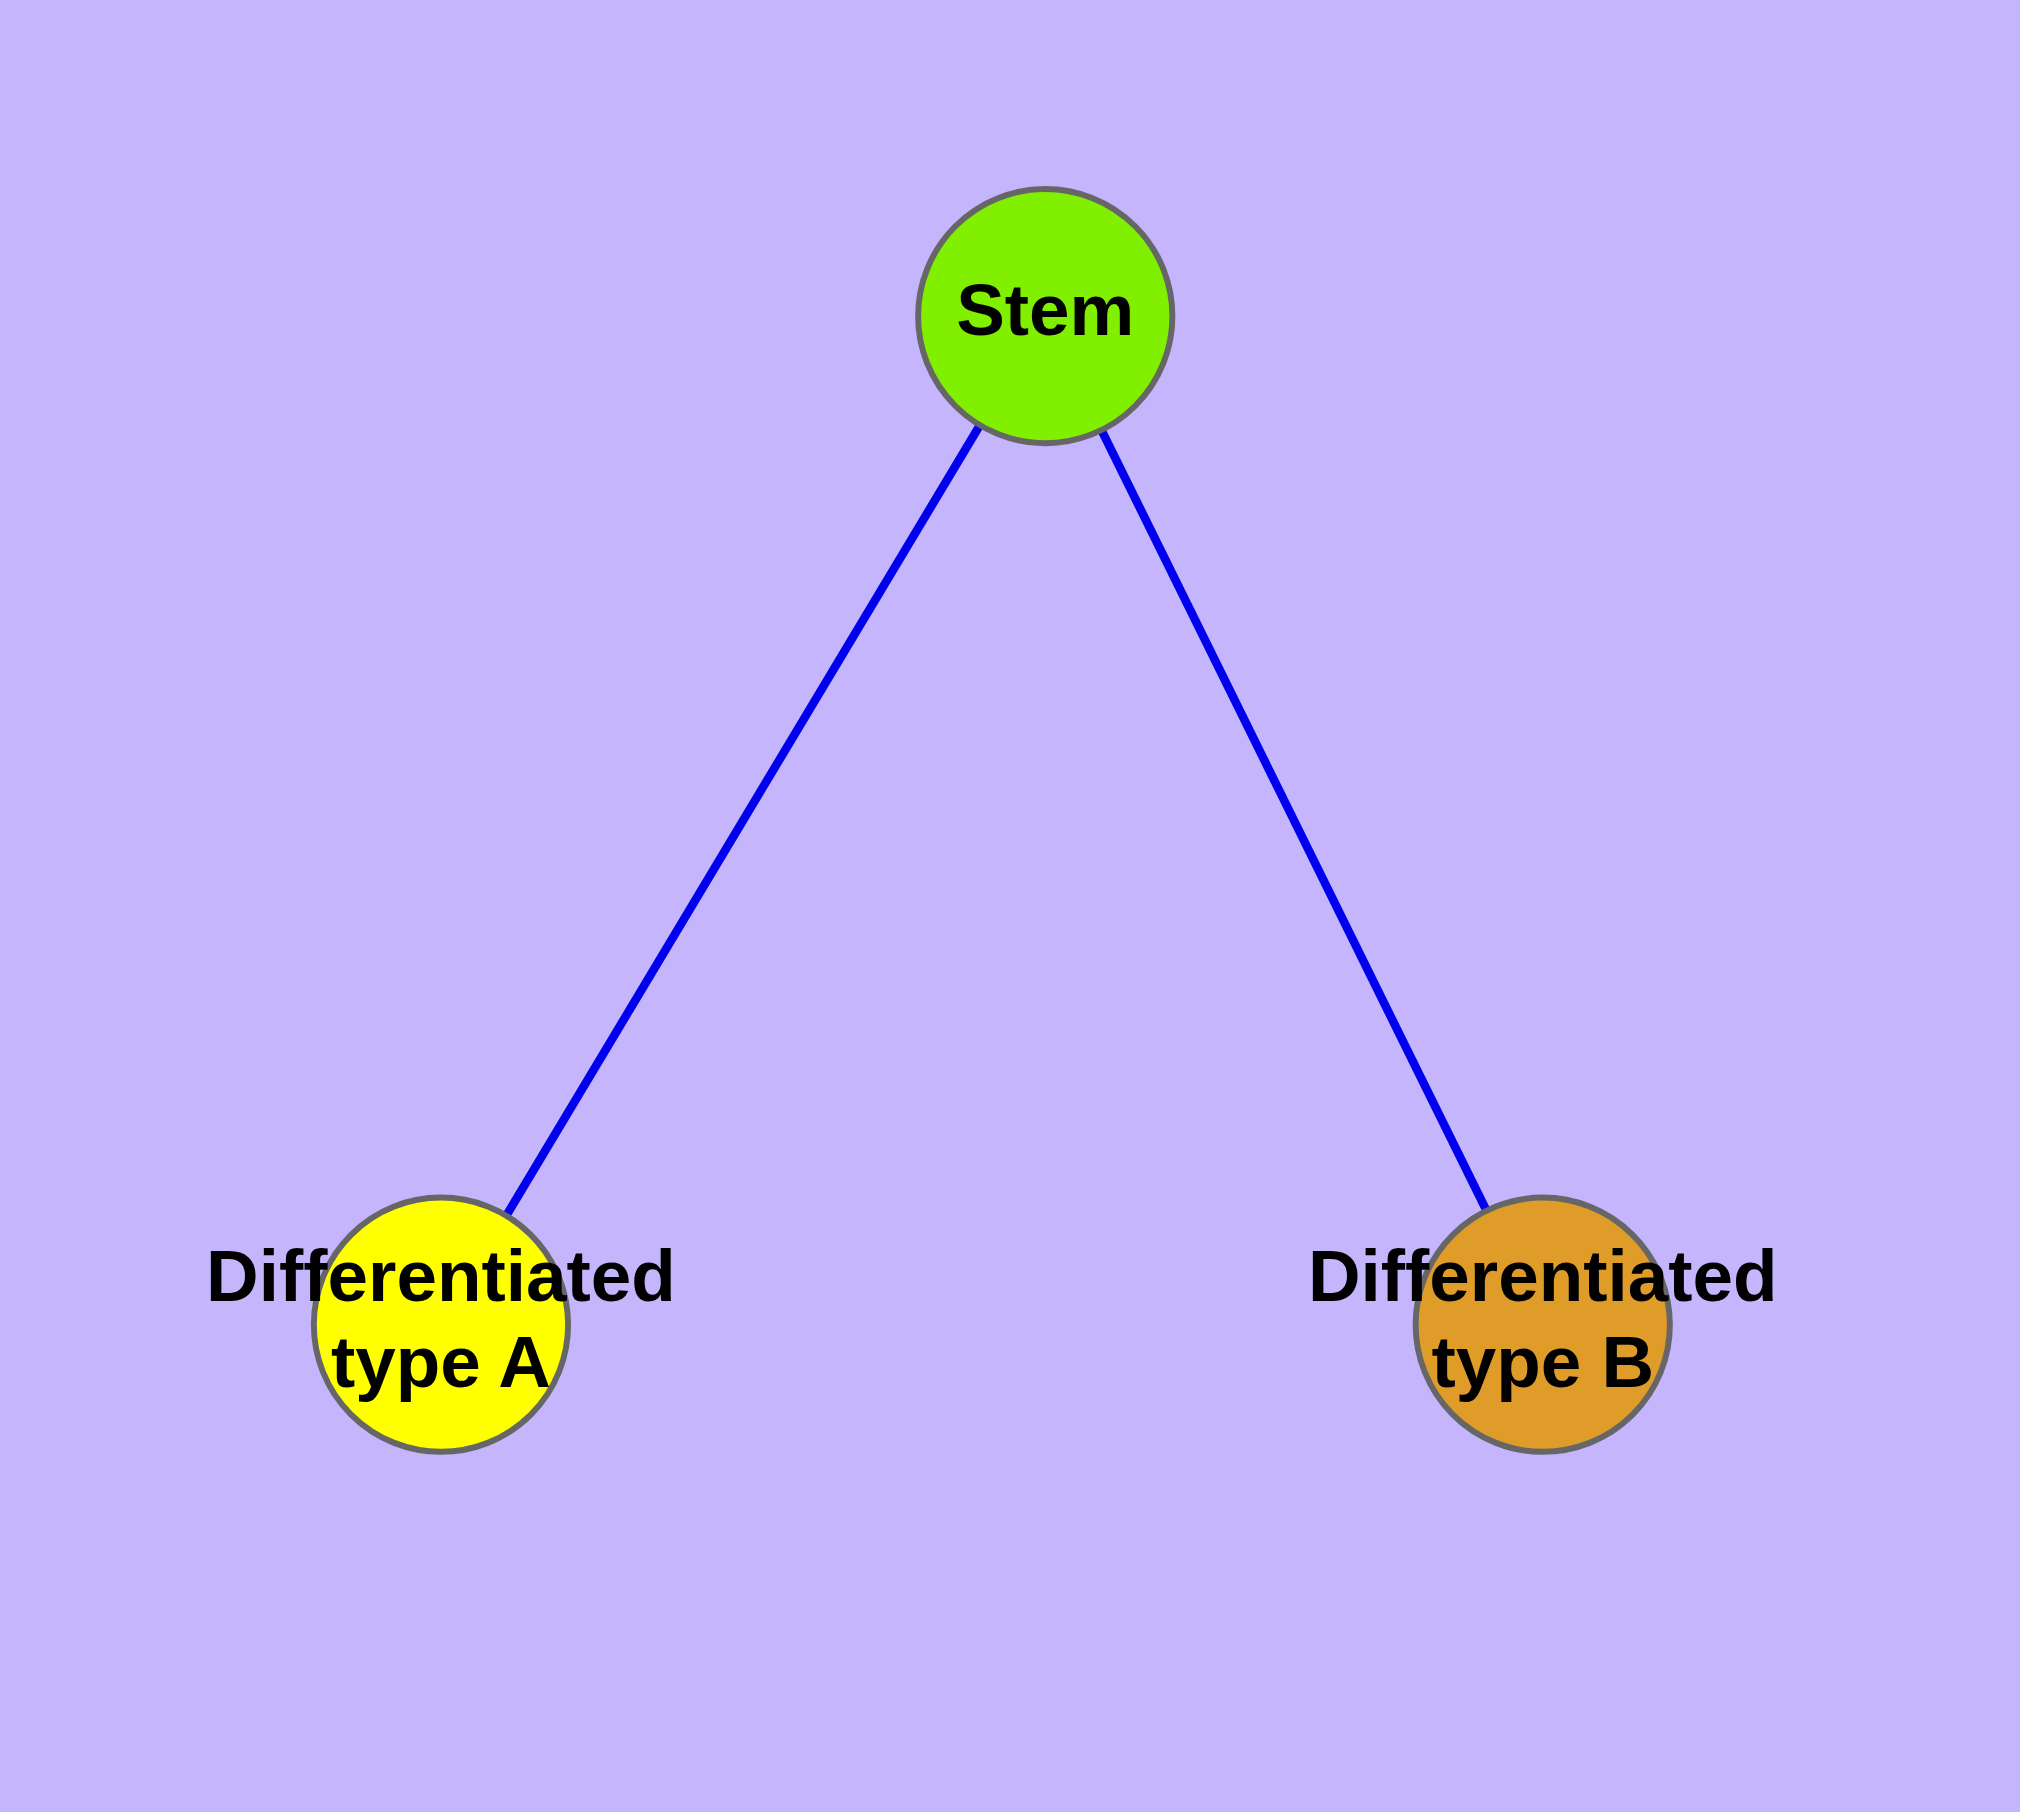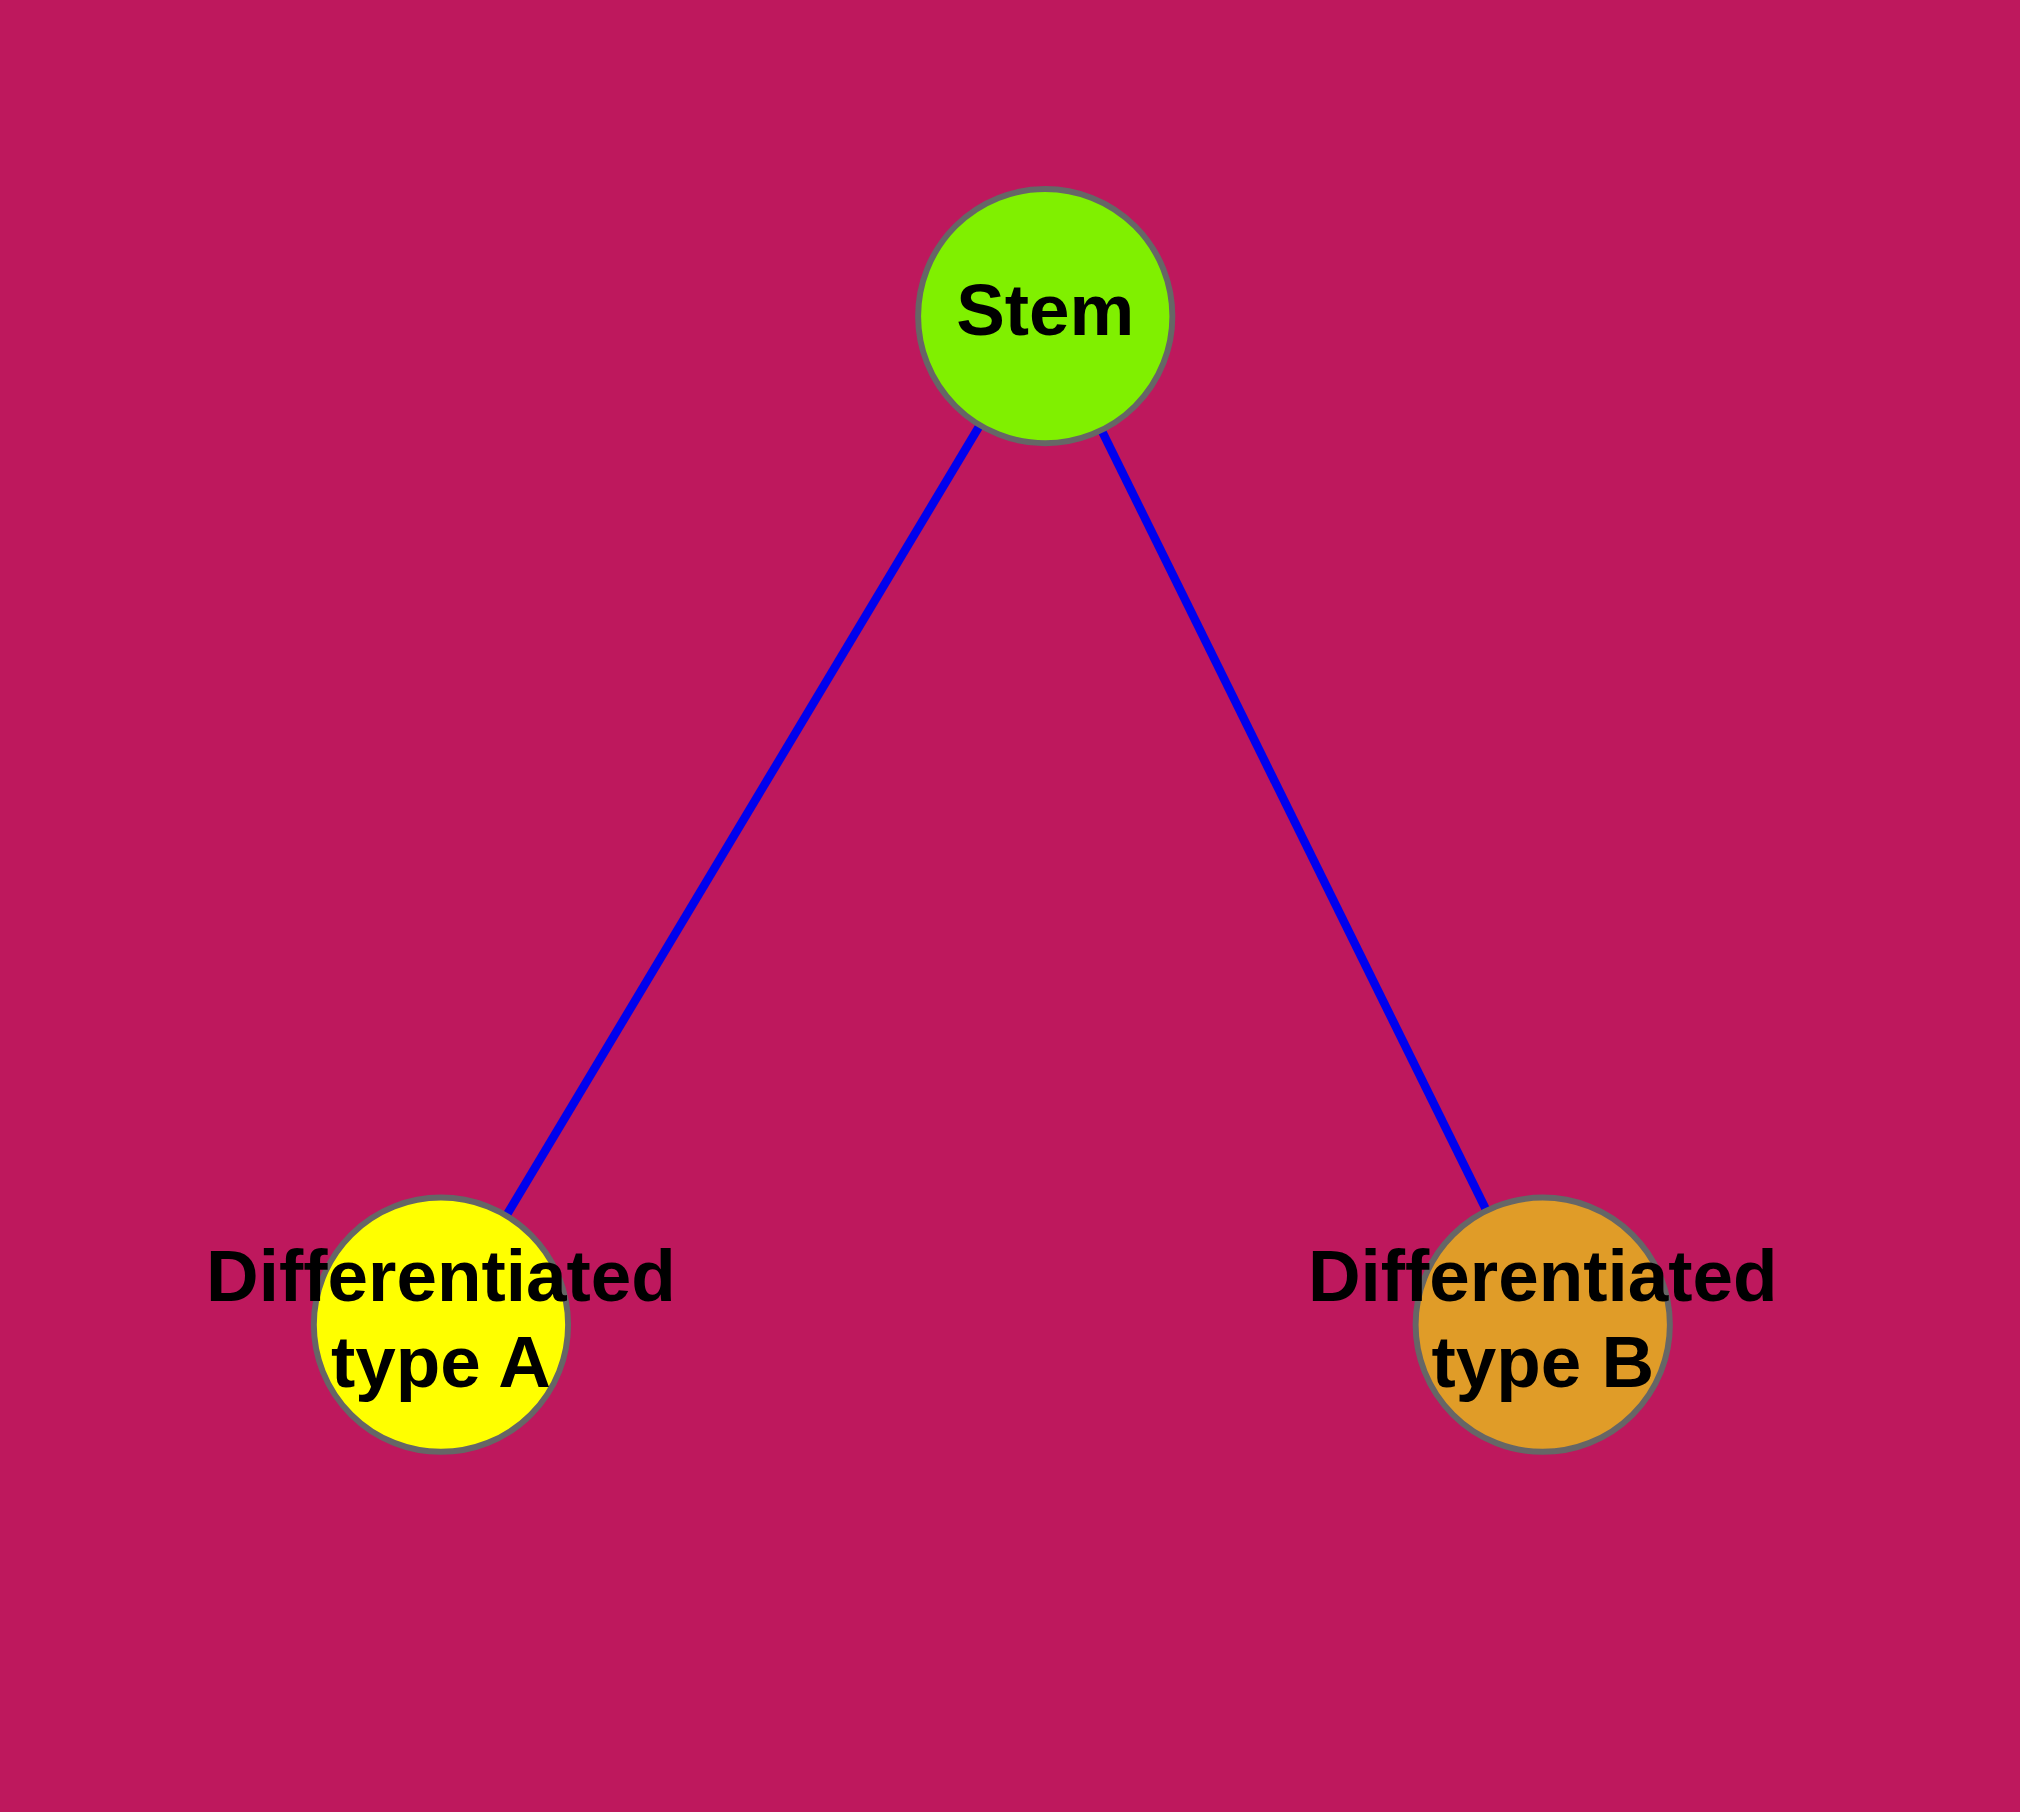--- a/index.html
+++ b/index.html
@@ -29,21 +29,21 @@
     font-family: "Liberation Sans", sans-serif;
     font-weight: bold;
     fill: #000000;
     text-anchor: middle;
     dominant-baseline: middle;
   }
 </style>
 </head>
 <body>
 
-<div id="canvas" style="background: #be185d;">
+<div id="canvas" style="background: #c4b5fd;">
   <svg id="graph-svg" viewBox="0 0 2384 2138">
     <g id="edge-layer">
         <line x1="1157.9610193607064" y1="498.24037441901754" x2="595.0389806392938" y2="1437.7596255809824" stroke="#0000ee" stroke-width="10" stroke-linecap="butt"></line>
         <line x1="1297.5880389016322" y1="503.93656949393943" x2="1755.4119610983678" y2="1432.0634305060605" stroke="#0000ee" stroke-width="10" stroke-linecap="butt"></line>
       </g>
     <g id="node-layer">
         <g>
           <circle cx="1233" cy="373" r="150" fill="#80f000" stroke="#666666" stroke-width="7"></circle>
           <text class="node-label" x="1233" y="373" font-size="86" fill="#000000">Stem</text>
         </g>

